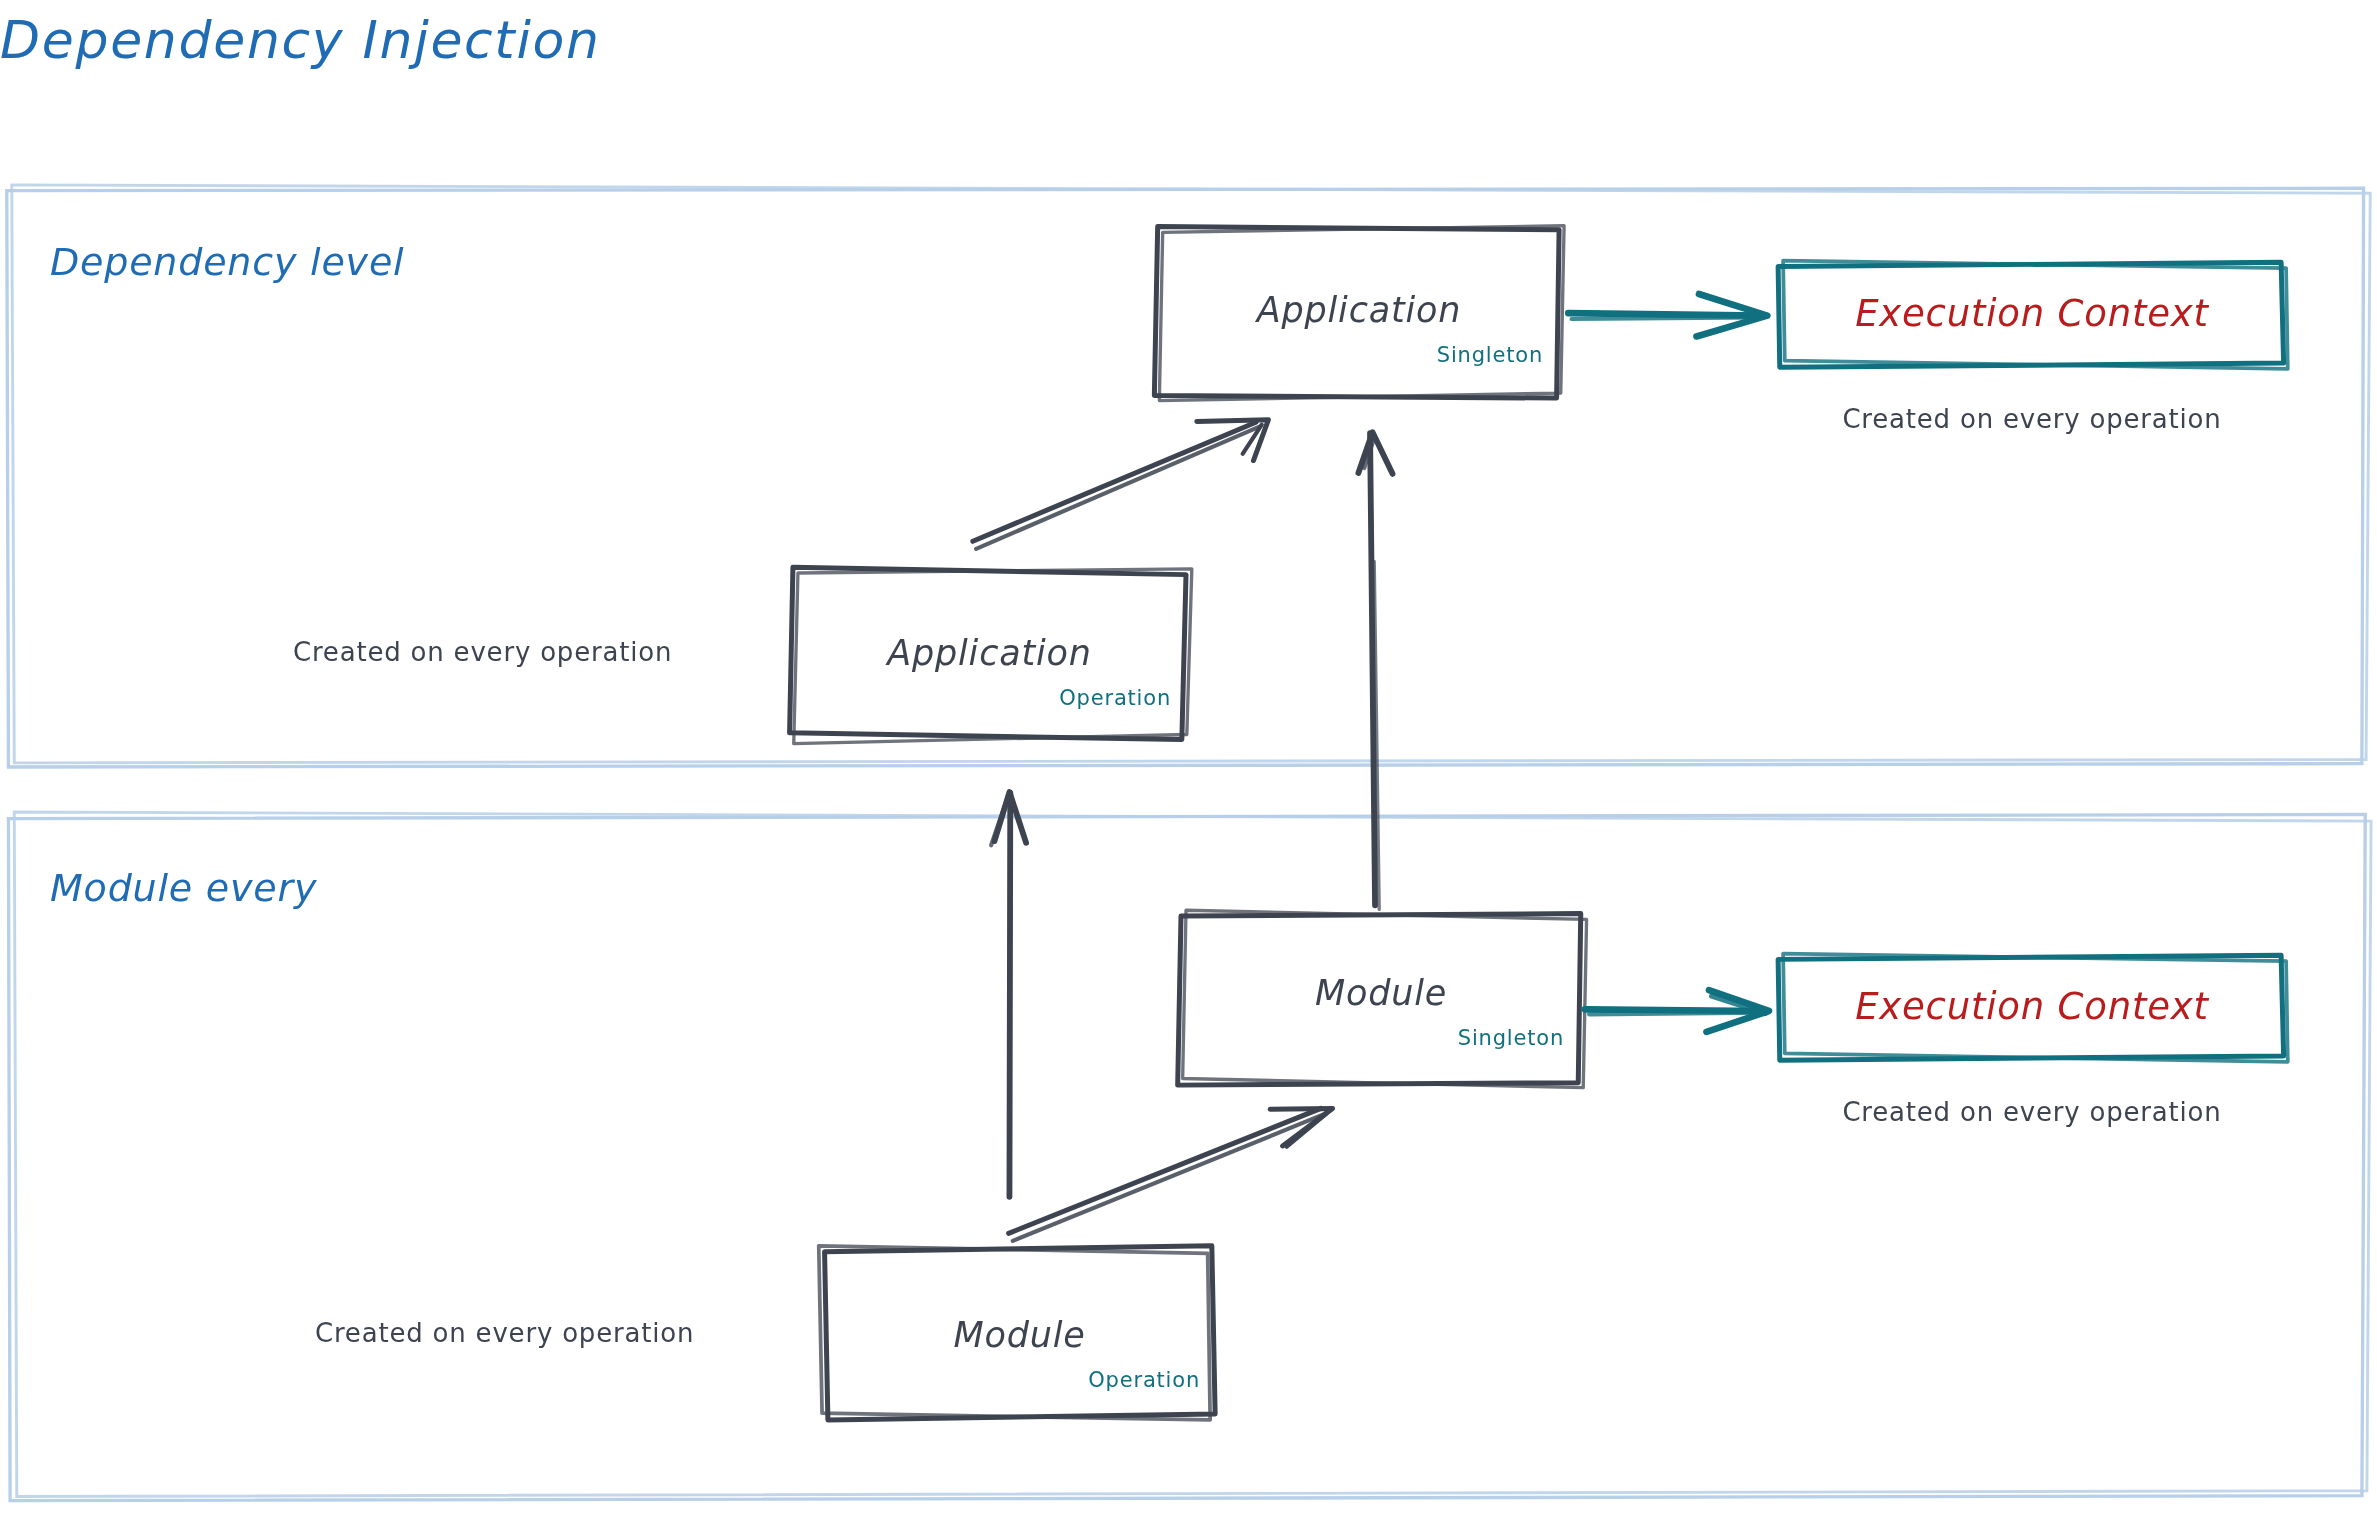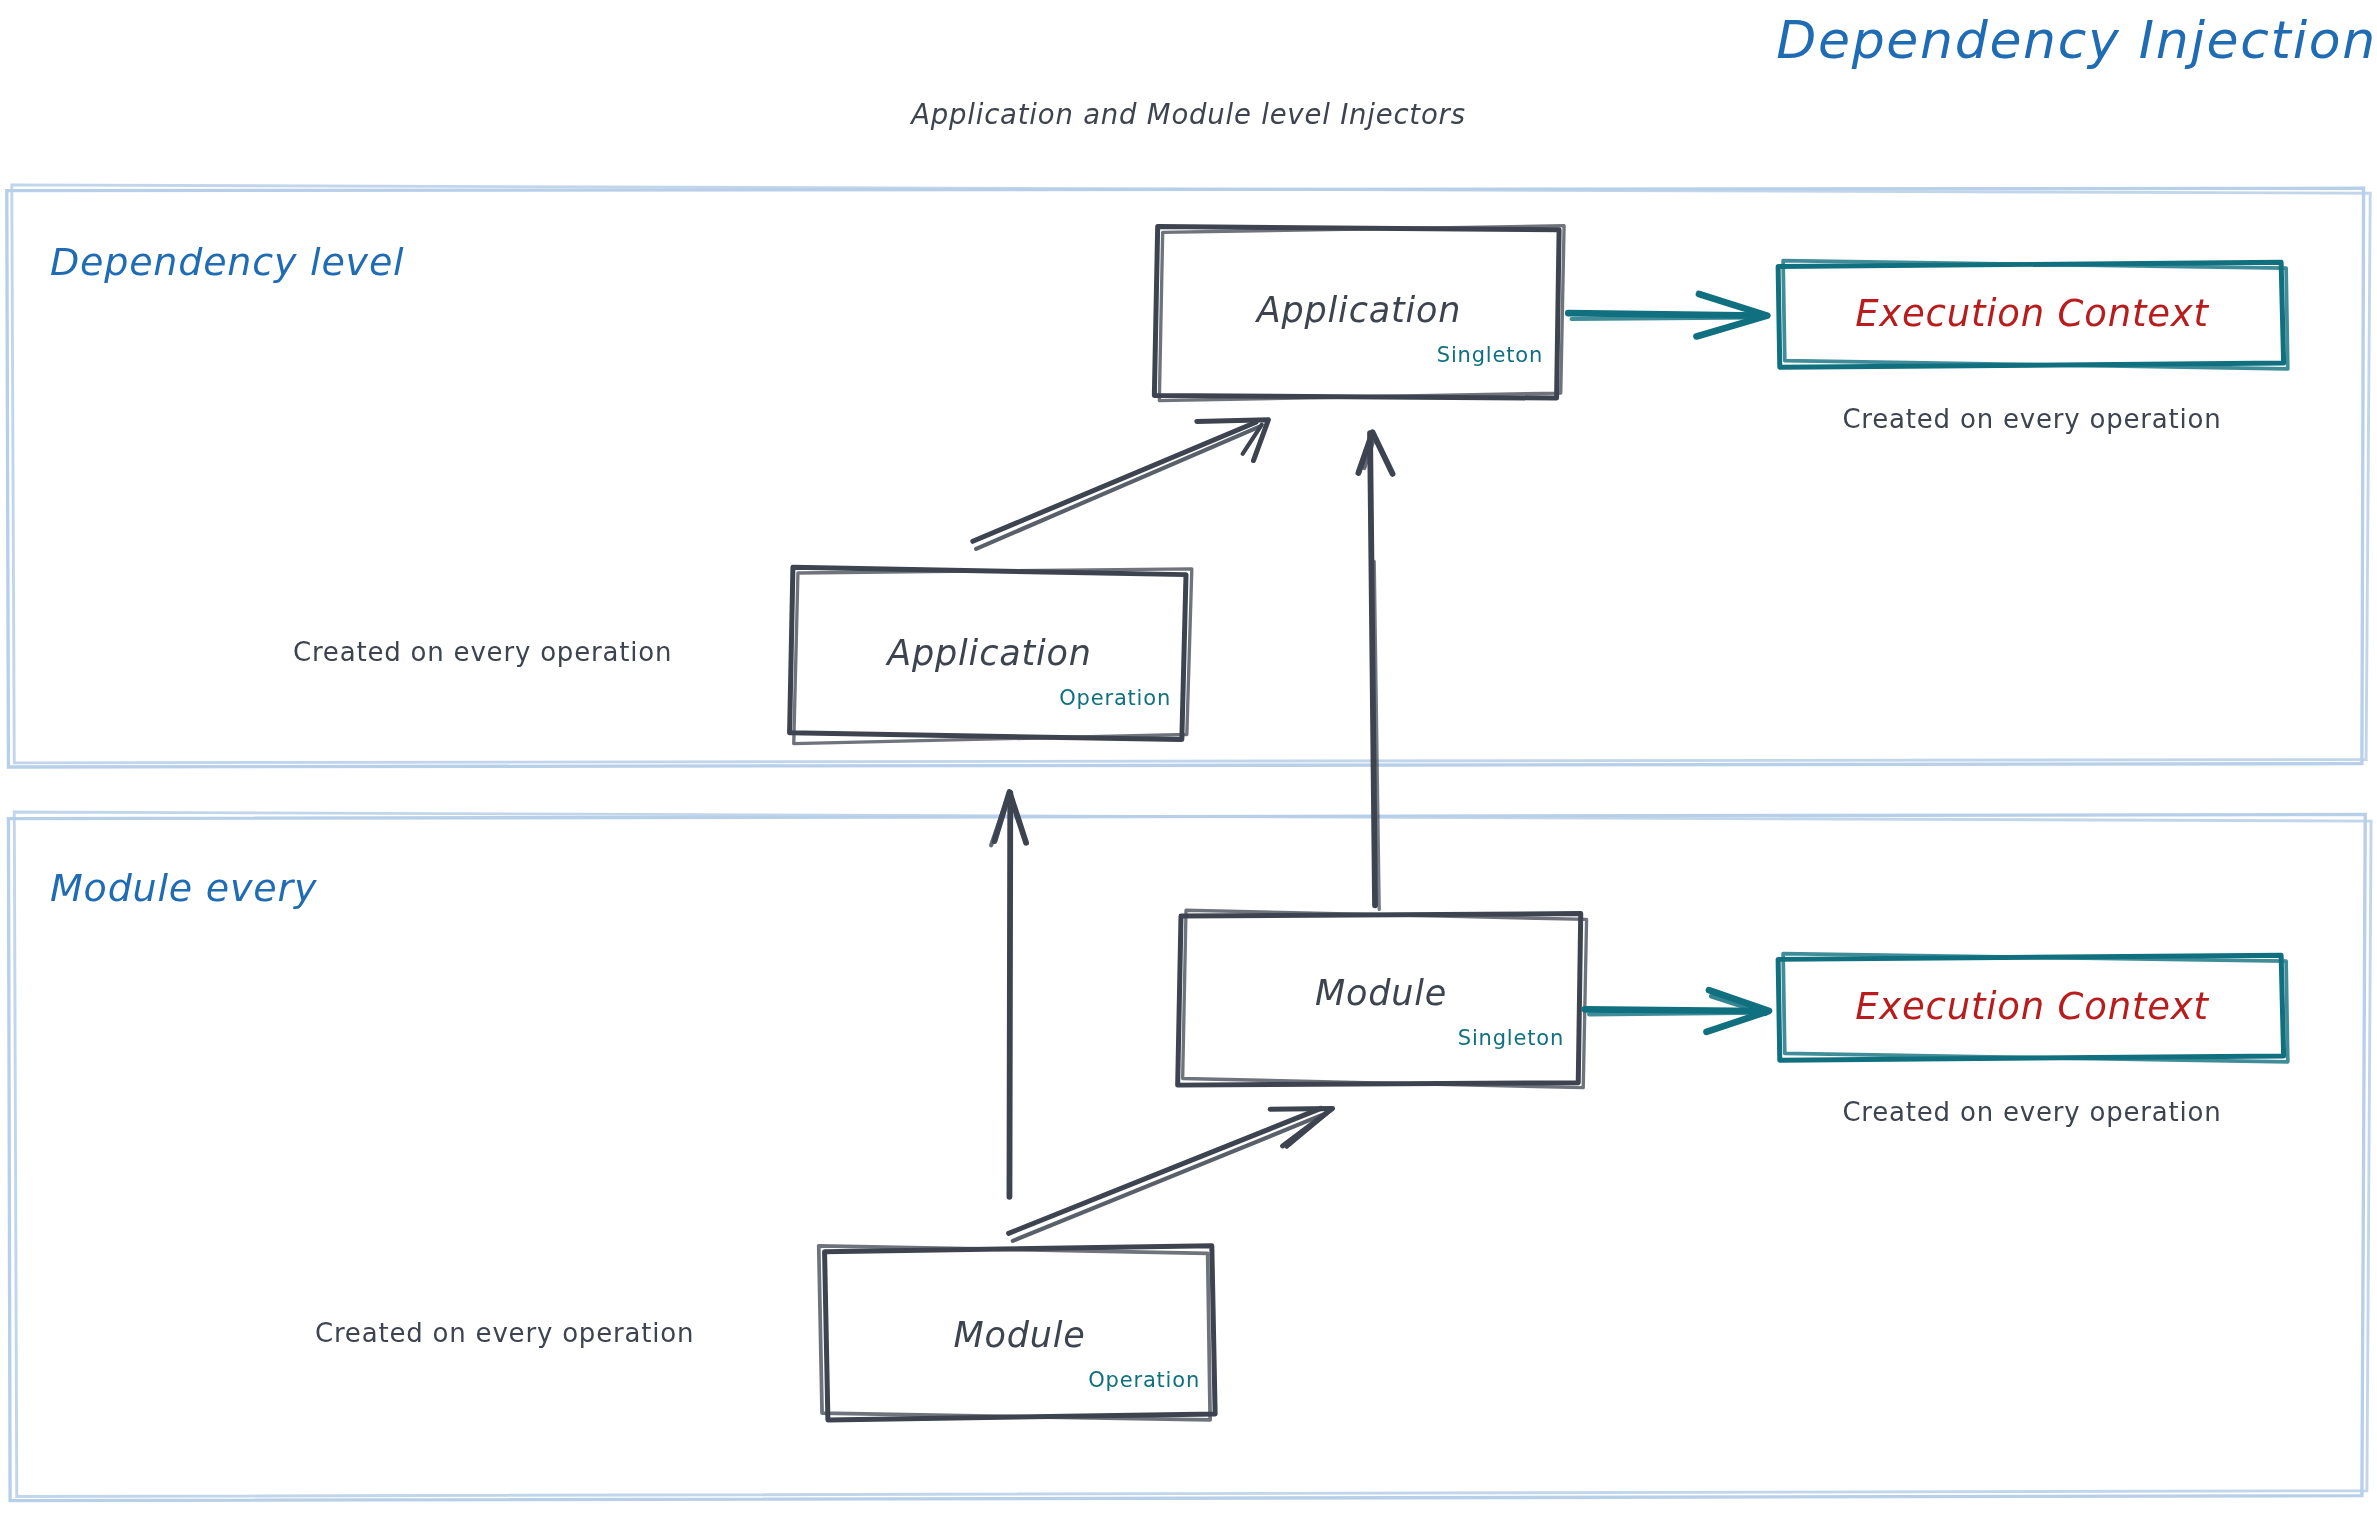--- a/index.html
+++ b/index.html
@@ -36,27 +36,26 @@
     position: absolute;
     white-space: nowrap;
     font-family: "DejaVu Sans", sans-serif;
     letter-spacing: 0.4px;
   }
 
   #title {
     left: 0;
     right: 0;
     top: 10px;
-    text-align: right;
+    text-align: left;
     font-size: 52px;
     color: #1f6cb4;
     font-style: italic;
     font-weight: 400;
     letter-spacing: 1.7px;
-    margin-left: 28px;
   }
   #subtitle {
     left: 0;
     right: 0;
     top: 98px;
     text-align: center;
     font-size: 27.5px;
     color: #3d4450;
     font-style: italic;
     letter-spacing: 0.8px;
@@ -200,21 +199,20 @@
       Application Operation (vertical, gray, crosses panels) --&gt;
     <g>
       <path d="M 1212 1437 L 1213 952" fill="none" stroke="#3d4450" stroke-width="7" stroke-linecap="round"></path>
       <path d="M 1194 1010 L 1212 951 L 1232 1012" fill="none" stroke="#3d4450" stroke-width="7" stroke-linecap="round" stroke-linejoin="round"></path>
       <path d="M 1190 1015 L 1208 963" fill="none" stroke="#3d4450" stroke-width="5" stroke-linecap="round" opacity="0.8"></path>
     </g>
 
   </svg>
 
   <div class="txt" id="title">Dependency Injection</div>
-  <div class="txt" id="subtitle">Application and Module level Injectors</div>
 
   <div class="txt panel-label" style="left:50px; top:240px;">Dependency level</div>
 
   <div class="txt panel-label" style="left:50px; top:866px;">Module every</div>
 
   <div class="node-box-text" style="left:1158px; top:290px; width:402px;">
     <span class="txt node-title" style="position:static;">Application</span>
   </div>
   <div class="node-box-text" style="left:1158px; top:343px; width:385px; text-align:right;">
     <span class="txt node-scope" style="position:static;">Singleton</span>

